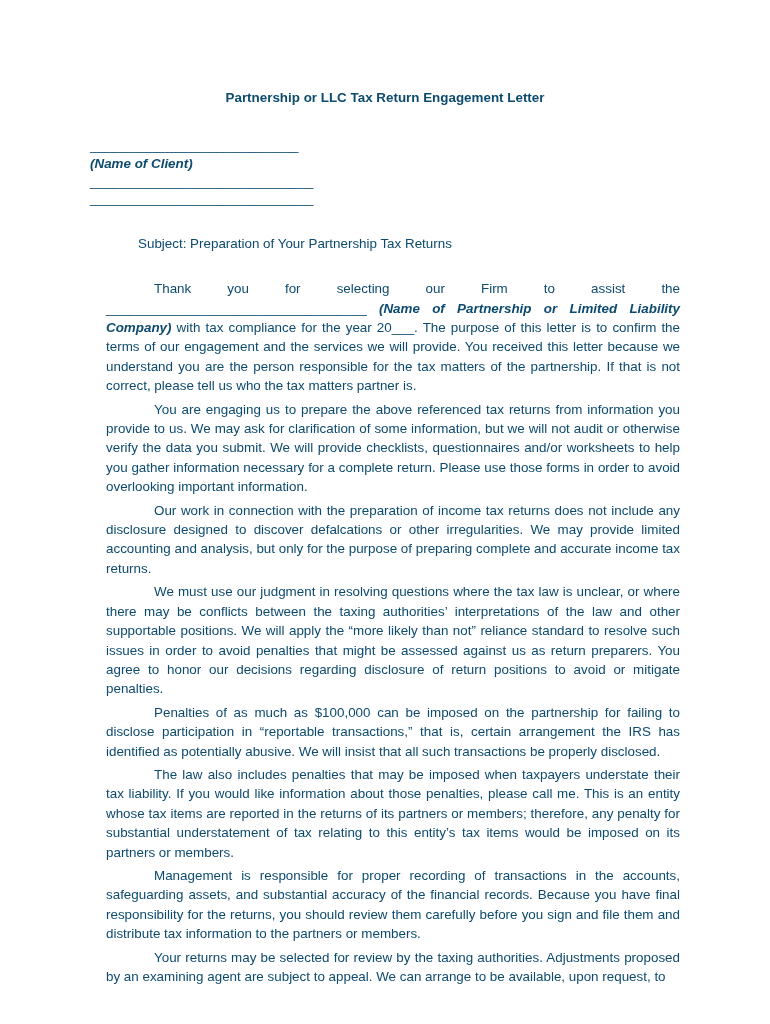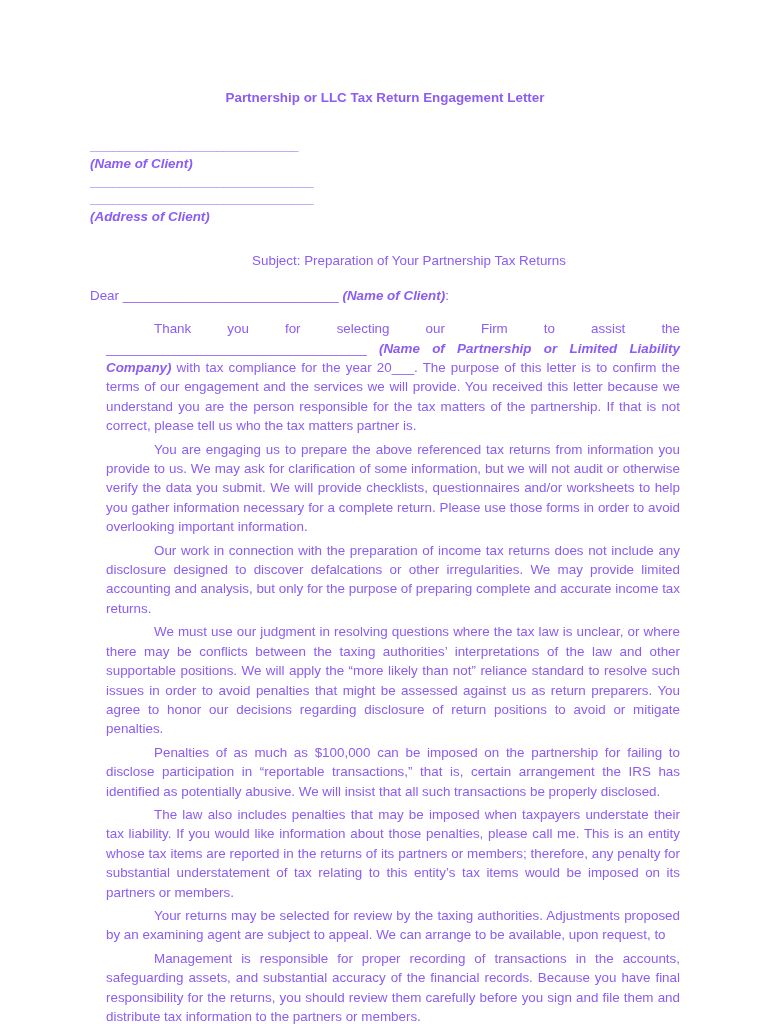--- a/index.html
+++ b/index.html
@@ -2,78 +2,75 @@
 <html><head>
 <meta charset="utf-8">
 <style>
   * { box-sizing: border-box; }
   html, body { margin: 0; padding: 0; background: #ffffff; }
   .page {
     position: relative;
     width: 770px;
     height: 1024px;
     background: #ffffff;
-    color: #8b5cf6;
+    color: #0c4a6e;
     font-family: "Liberation Sans", sans-serif;
     font-size: 13.4px;
     line-height: 19.4px;
     padding: 88px 90px 30px 90px;
     overflow: hidden;
   }
   .title {
     font-weight: 700;
     text-align: center;
     margin: 0 0 30px 0;
   }
   .client-block {
     line-height: 17.6px;
     margin: 0 0 26px 0;
   }
-  .client-block > div { white-space: nowrap; font-weight: bold; }
+  .client-block > div { white-space: nowrap; }
   .bi { font-weight: 700; font-style: italic; }
   .subject {
     text-indent: 48px;
-    margin: 0 0 15px 0;
-    text-align: center;
+    margin: 0 0 26px 0;
   }
   .salutation { margin: 0 0 14px 0; }
   .para {
     margin: 0 0 4px 16px;
     text-align: justify;
     text-indent: 48px;
   }
 </style>
 </head>
 <body>
 
 <div class="page">
 
   <div class="title">Partnership or LLC Tax Return Engagement Letter</div>
 
   <div class="client-block">
     <div>____________________________</div>
     <div class="bi">(Name of Client)</div>
     <div>______________________________</div>
     <div>______________________________</div>
-    <div class="bi">(Address of Client)</div>
   </div>
 
   <div class="subject">Subject: Preparation of Your Partnership Tax Returns</div>
 
-  <div class="salutation"><span>Dear </span><span>_____________________________ </span><span class="bi">(Name of Client)</span><span>:</span></div>
 
   <p class="para"><span>Thank you for selecting our Firm to assist the </span><span>___________________________________ </span><span class="bi">(Name of Partnership or Limited Liability Company)</span><span> with tax compliance for the year 20___. The purpose of this letter is to confirm the terms of our engagement and the services we will provide. You received this letter because we understand you are the person responsible for the tax matters of the partnership. If that is not correct, please tell us who the tax matters partner is.</span></p>
 
   <p class="para">You are engaging us to prepare the above referenced tax returns from information you provide to us. We may ask for clarification of some information, but we will not audit or otherwise verify the data you submit. We will provide checklists, questionnaires and/or worksheets to help you gather information necessary for a complete return. Please use those forms in order to avoid overlooking important information.</p>
 
   <p class="para">Our work in connection with the preparation of income tax returns does not include any disclosure designed to discover defalcations or other irregularities. We may provide limited accounting and analysis, but only for the purpose of preparing complete and accurate income tax returns.</p>
 
   <p class="para">We must use our judgment in resolving questions where the tax law is unclear, or where there may be conflicts between the taxing authorities’ interpretations of the law and other supportable positions. We will apply the “more likely than not” reliance standard to resolve such issues in order to avoid penalties that might be assessed against us as return preparers. You agree to honor our decisions regarding disclosure of return positions to avoid or mitigate penalties.</p>
 
   <p class="para">Penalties of as much as $100,000 can be imposed on the partnership for failing to disclose participation in “reportable transactions,” that is, certain arrangement the IRS has identified as potentially abusive. We will insist that all such transactions be properly disclosed.</p>
 
   <p class="para">The law also includes penalties that may be imposed when taxpayers understate their tax liability. If you would like information about those penalties, please call me. This is an entity whose tax items are reported in the returns of its partners or members; therefore, any penalty for substantial understatement of tax relating to this entity’s tax items would be imposed on its partners or members.</p>
 
+  <p class="para">Management is responsible for proper recording of transactions in the accounts, safeguarding assets, and substantial accuracy of the financial records. Because you have final responsibility for the returns, you should review them carefully before you sign and file them and distribute tax information to the partners or members.</p>
+
   <p class="para">Your returns may be selected for review by the taxing authorities. Adjustments proposed by an examining agent are subject to appeal. We can arrange to be available, upon request, to</p>
-
-  <p class="para">Management is responsible for proper recording of transactions in the accounts, safeguarding assets, and substantial accuracy of the financial records. Because you have final responsibility for the returns, you should review them carefully before you sign and file them and distribute tax information to the partners or members.</p>
 
 </div>
 
 </body></html>

